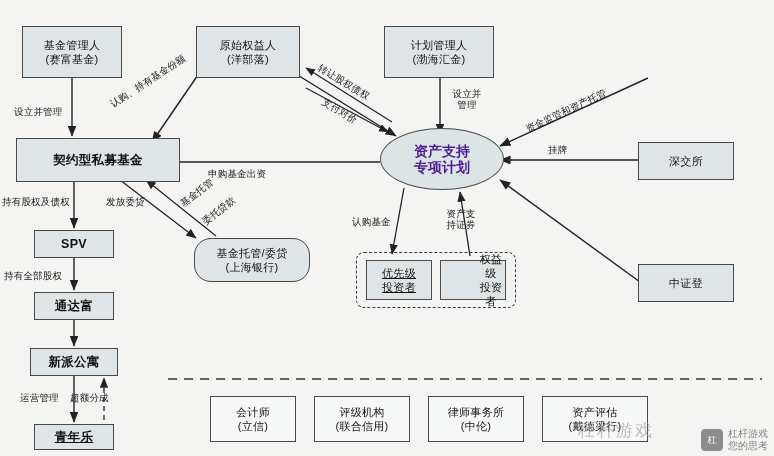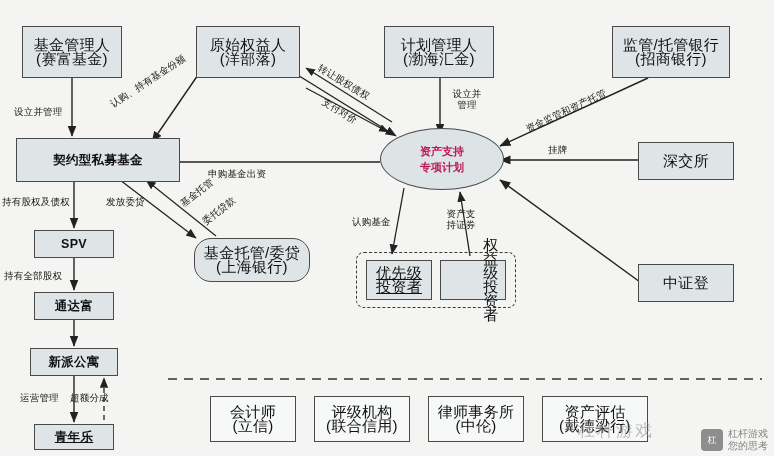--- a/index.html
+++ b/index.html
@@ -18,35 +18,35 @@
     position:absolute;
     box-sizing:border-box;
     display:flex;
     flex-direction:column;
     align-items:center;
     justify-content:center;
     text-align:center;
     border:1px solid #4a4a4a;
     background:#dfe5e6;
     color:#111;
-    font-size:15px;
+    font-size:11px;
     line-height:14px;
     letter-spacing:.3px;
   }
   .node.white{background:#f7f8f8;}
   .node.big{font-size:12.5px;line-height:16px;font-weight:bold;}
   .node .l2{display:block;}
   .ellipse{
     position:absolute;
     box-sizing:border-box;
     border:1px solid #4a4a4a;
     background:#dde4e5;
     border-radius:50%;
     display:flex;flex-direction:column;align-items:center;justify-content:center;
-    text-align:center;font-size:11px;line-height:16px;font-weight:bold;color:#be185d;
+    text-align:center;font-size:14px;line-height:16px;font-weight:bold;color:#4c1d95;
   }
   .dashbox{
     position:absolute;
     box-sizing:border-box;
     border:1.5px dashed #3b3b3b;
     border-radius:8px;
     background:transparent;
   }
   .svg-layer{position:absolute;left:0;top:0;width:774px;height:456px;pointer-events:none;}
   .elabel{
@@ -133,24 +133,20 @@
   <div class="node" style="left:196px;top:26px;width:104px;height:52px;">
     <span>原始权益人</span>
     <span class="l2">(洋部落)</span>
   </div>
 
   <div class="node" style="left:384px;top:26px;width:110px;height:52px;">
     <span>计划管理人</span>
     <span class="l2">(渤海汇金)</span>
   </div>
 
-  <div class="node" style="left:612px;top:26px;width:118px;height:52px;">
-    <span>监管/托管银行</span>
-    <span class="l2">(招商银行)</span>
-  </div>
 
   <div class="node big" style="left:16px;top:138px;width:164px;height:44px;">
     <span>契约型私募基金</span>
   </div>
 
   <div class="ellipse" style="left:380px;top:128px;width:124px;height:62px;">
     <span>资产支持</span>
     <span class="l2">专项计划</span>
   </div>
 

